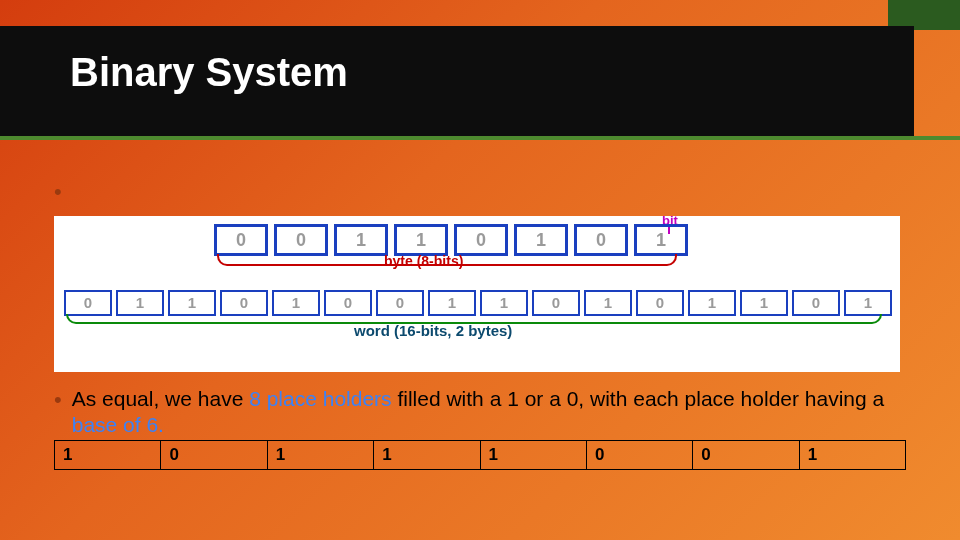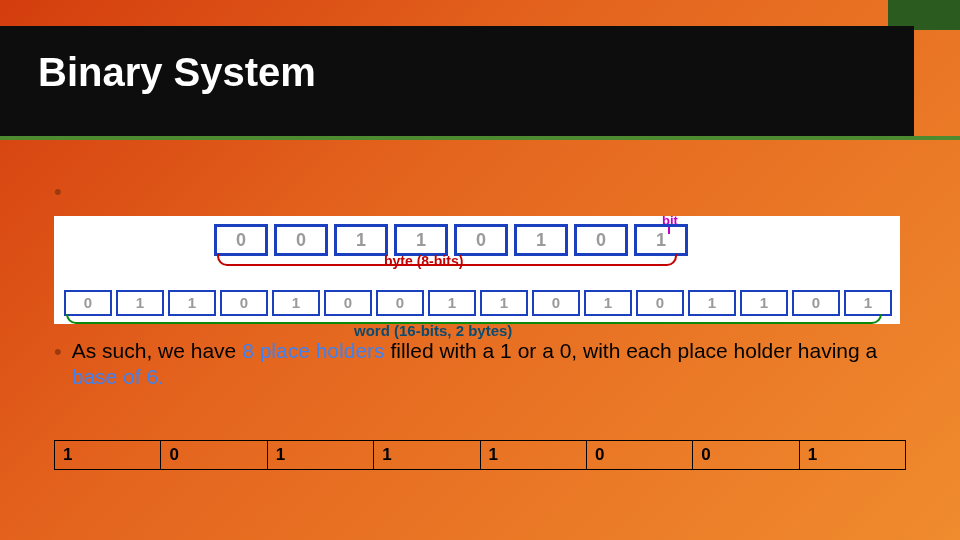--- a/index.html
+++ b/index.html
@@ -1,24 +1,24 @@
 <!DOCTYPE html>
 <html><head>
 <meta charset="utf-8">
 <style>
   html,body{margin:0;padding:0;width:960px;height:540px;font-family:"Trebuchet MS","Segoe UI",sans-serif;overflow:hidden}
   body{background:linear-gradient(135deg,#d43d0e 0%,#e4651e 40%,#f08b2e 100%)}
   .header-band{position:absolute;left:0;top:26px;width:914px;height:110px;background:#0d0d0d}
   .accent-sq{position:absolute;left:888px;top:0;width:72px;height:30px;background:#2b5b1f}
   .accent-line{position:absolute;left:0;top:136px;width:960px;height:4px;background:#4e8a2f}
-  .title{position:absolute;left:38px;top:50px;color:#fff;font-size:40px;font-weight:bold}
+  .title{position:absolute;left:70px;top:50px;color:#fff;font-size:40px;font-weight:bold}
   .content{position:absolute;left:54px;top:178px;width:852px}
   .bullet-row{display:flex;align-items:flex-start;margin-bottom:10px;color:#000;font-size:21px;line-height:1.25}
   .bul{color:#9a3a0f;margin-right:10px;font-size:22px}
-  .diagram{background:#fff;width:846px;height:108px;margin-bottom:14px;position:relative;font-family:Arial,sans-serif}
+  .diagram{background:#fff;width:846px;height:156px;margin-bottom:14px;position:relative;font-family:Arial,sans-serif}
   .byte-row{position:absolute;left:160px;top:8px;display:flex;gap:6px}
   .box{width:48px;height:26px;border:3px solid #1a3fbf;text-align:center;font-weight:bold;color:#9a9a9a;font-size:18px;line-height:26px}
   .bit-label{position:absolute;left:608px;top:-3px;color:#c100c1;font-weight:bold;font-size:13px}
   .bit-arrow{position:absolute;left:614px;top:10px;width:2px;height:8px;background:#c100c1}
   .byte-brace{position:absolute;left:163px;top:38px;width:456px;height:10px;border-bottom:2px solid #c40000;border-left:2px solid #c40000;border-right:2px solid #c40000;border-radius:0 0 10px 10px}
   .byte-label{position:absolute;left:330px;top:37px;color:#c40000;font-weight:bold;font-size:14px}
   .word-row{position:absolute;left:10px;top:74px;display:flex;gap:4px}
   .wbox{width:44px;height:22px;border:2px solid #1a3fbf;text-align:center;font-weight:bold;color:#9a9a9a;font-size:15px;line-height:22px}
   .word-brace{position:absolute;left:12px;top:98px;width:812px;height:8px;border-bottom:2px solid #0a8a0a;border-left:2px solid #0a8a0a;border-right:2px solid #0a8a0a;border-radius:0 0 10px 10px}
   .word-label{position:absolute;left:300px;top:106px;color:#0c4a6e;font-weight:bold;font-size:15px}
@@ -75,21 +75,21 @@
       <div class="wbox">0</div>
       <div class="wbox">1</div>
     </div>
     <div class="word-brace"></div>
     <div class="word-label">word (16-bits,  2 bytes)</div>
   </div>
 
   <div class="bullet-row">
     <span class="bul">•</span>
     <span>
-      <span>As such, we have </span><span class="hl-red">8 place holders</span><span> filled with a 1 or a 0, with each place holder having a </span><span class="hl-red">base of 6.</span>
+      <span>As equal, we have </span><span class="hl-red">8 place holders</span><span> filled with a 1 or a 0, with each place holder having a </span><span class="hl-red">base of 6.</span>
     </span>
   </div>
 
 </div>
 
 <table class="tbl">
   <tbody>
       <tr>
     <td>1</td>
     <td>0</td>

